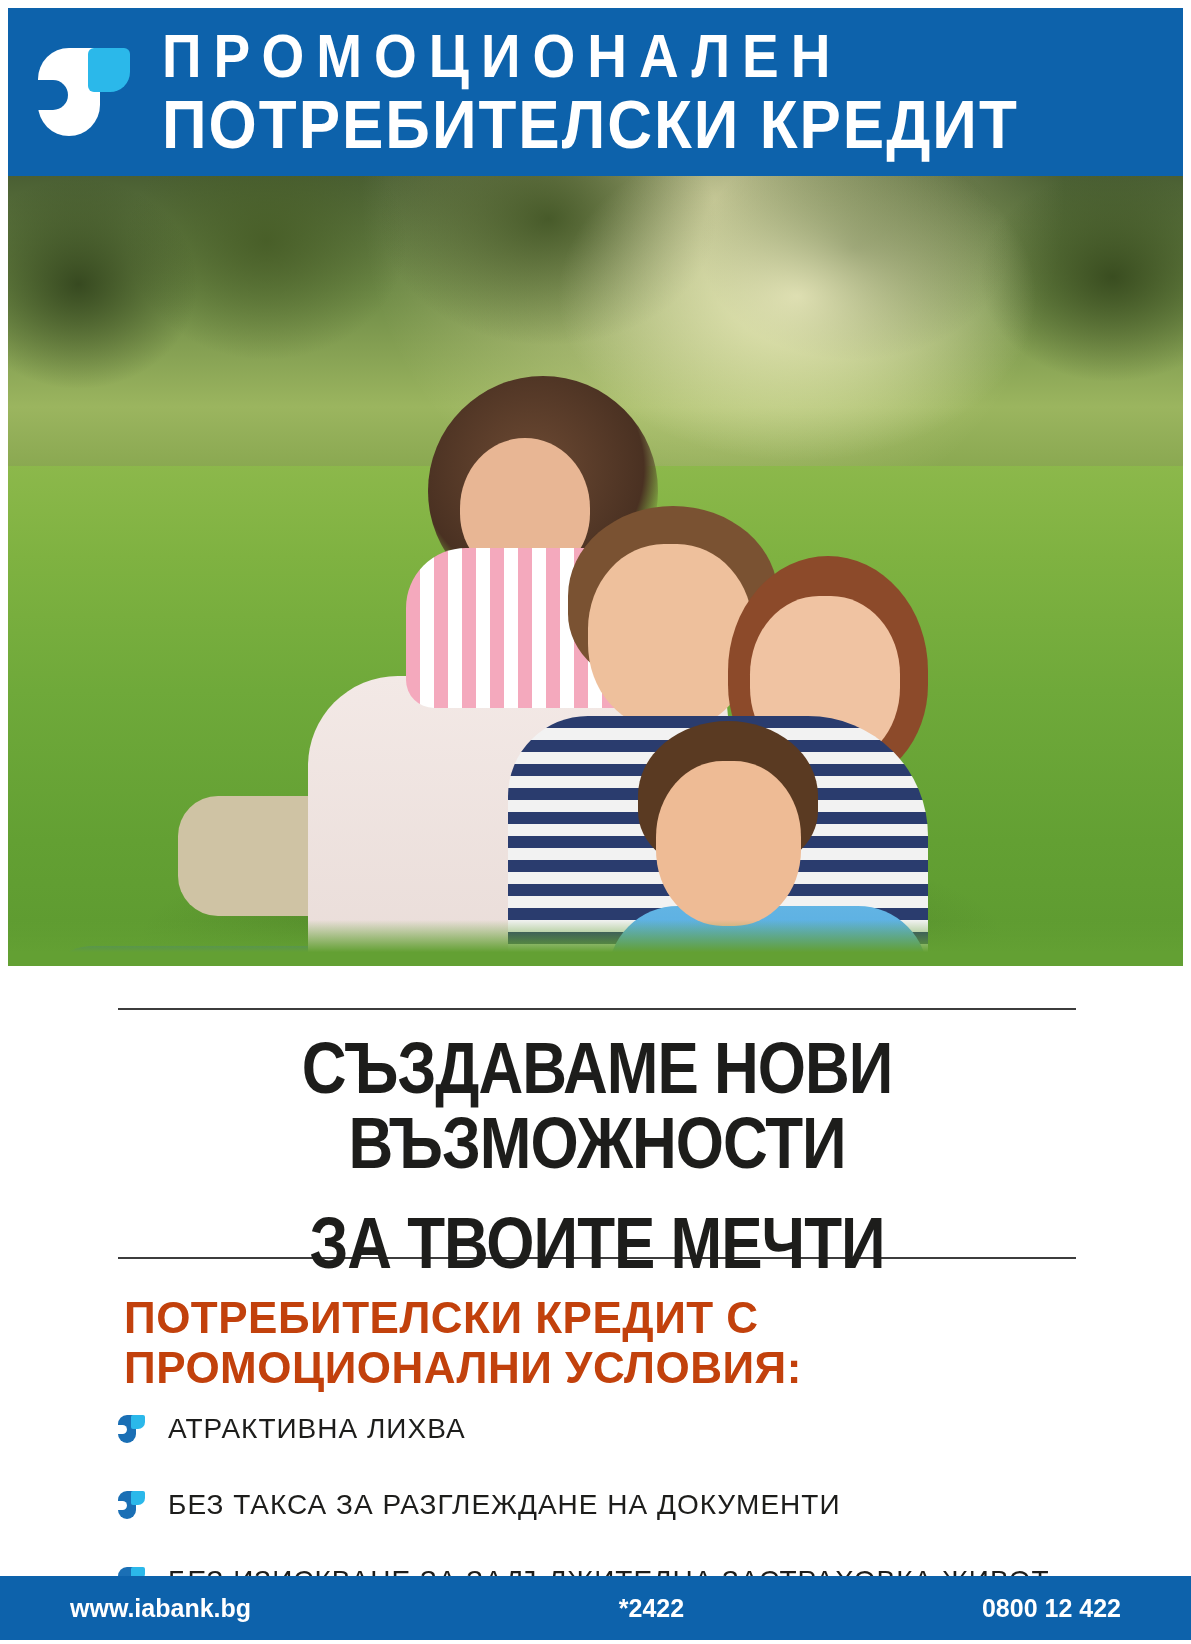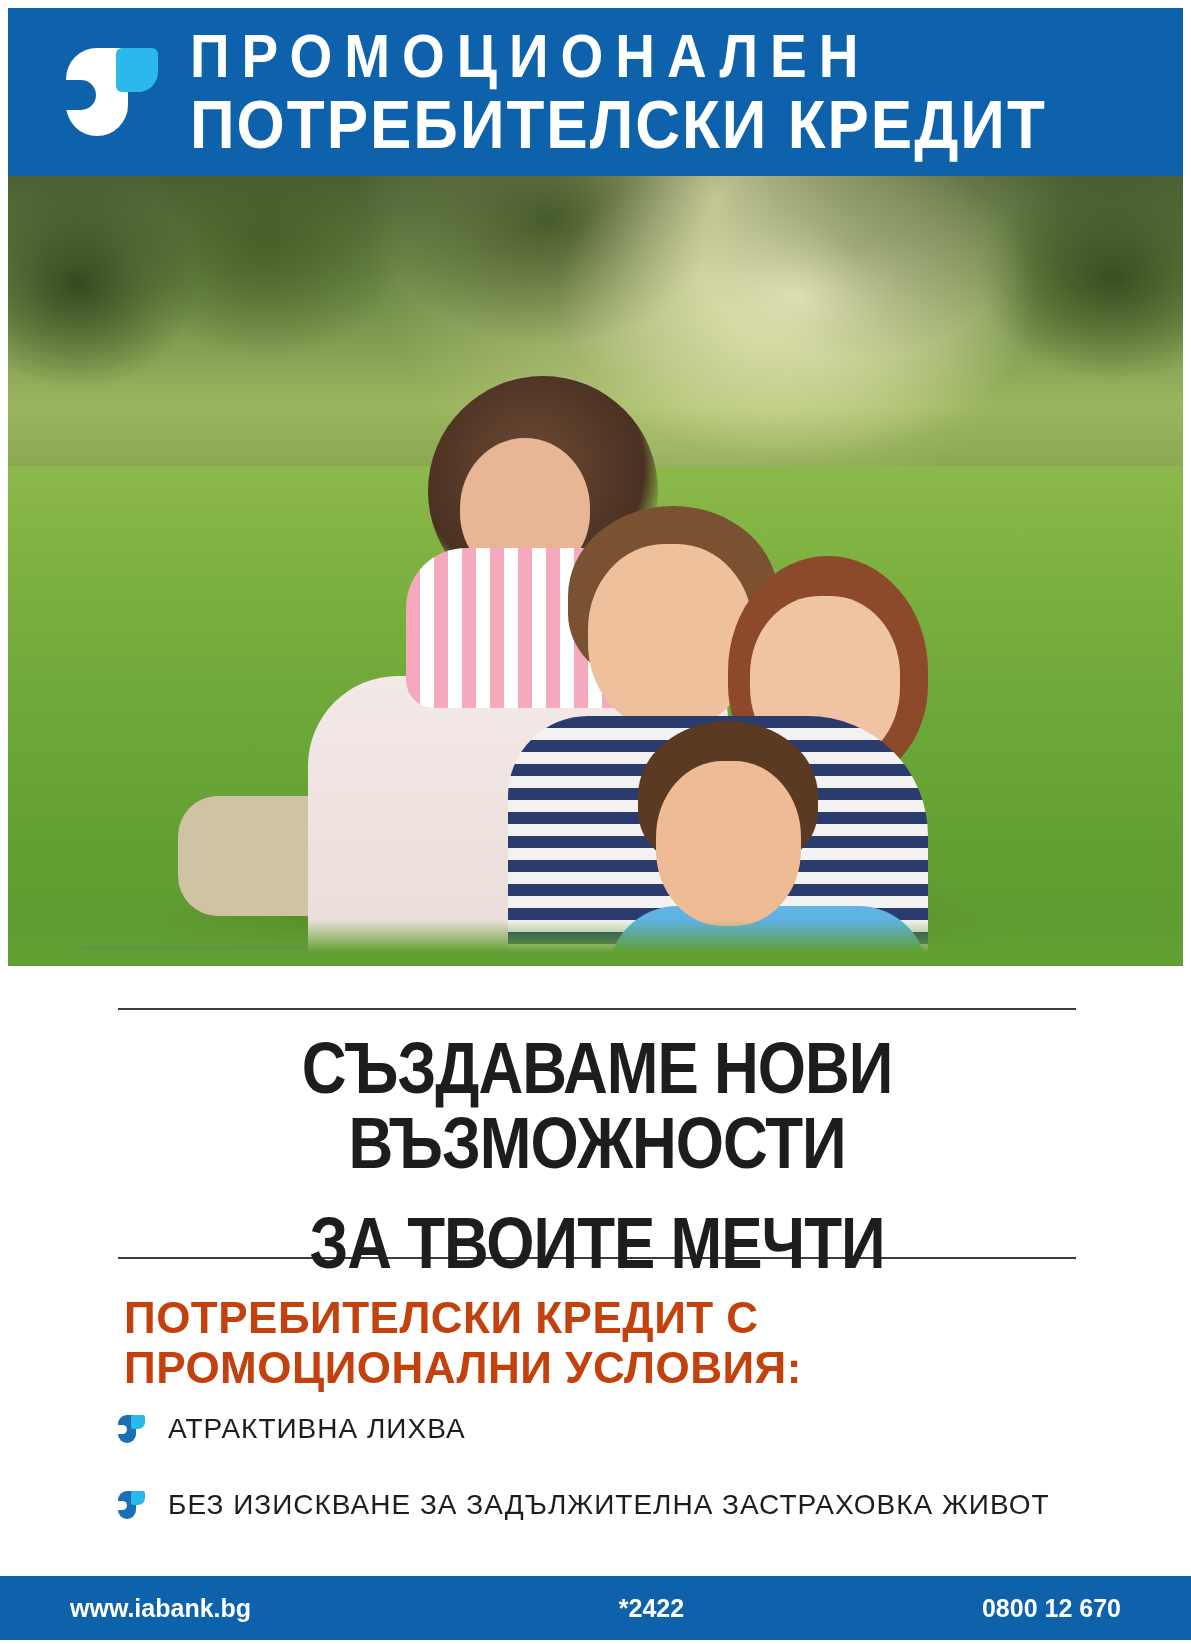--- a/index.html
+++ b/index.html
@@ -25,21 +25,21 @@
     display: flex;
     flex-direction: column;
   }
 
   
   .header {
     background: #0d62ab;
     height: 168px;
     display: flex;
     align-items: center;
-    padding-left: 58px;
+    padding-left: 30px;
     box-sizing: border-box;
     flex: none;
   }
   .header-logo {
     width: 96px;
     height: 96px;
     position: relative;
     flex: none;
     margin-right: 28px;
   }
@@ -402,24 +402,32 @@
             <span class="b2"></span>
         </span>
         <span class="bullet-text">АТРАКТИВНА ЛИХВА</span>
       </div>
       <div class="bullet">
         <span class="bullet-icon">
           <span class="b1"></span>
             <span class="b3"></span>
             <span class="b2"></span>
         </span>
+        <span class="bullet-text">БЕЗ ТАКСА ЗА РАЗГЛЕЖДАНЕ НА ДОКУМЕНТИ</span>
+      </div>
+      <div class="bullet">
+        <span class="bullet-icon">
+          <span class="b1"></span>
+            <span class="b3"></span>
+            <span class="b2"></span>
+        </span>
         <span class="bullet-text">БЕЗ ИЗИСКВАНЕ ЗА ЗАДЪЛЖИТЕЛНА ЗАСТРАХОВКА ЖИВОТ</span>
       </div>
     </div>
   </div>
 
   <div class="footer">
     <span>www.iabank.bg</span>
     <span class="footer-mid">*2422</span>
-    <span>0800 12 670</span>
+    <span>0800 12 422</span>
   </div>
 
 </div>
 
 </body></html>

